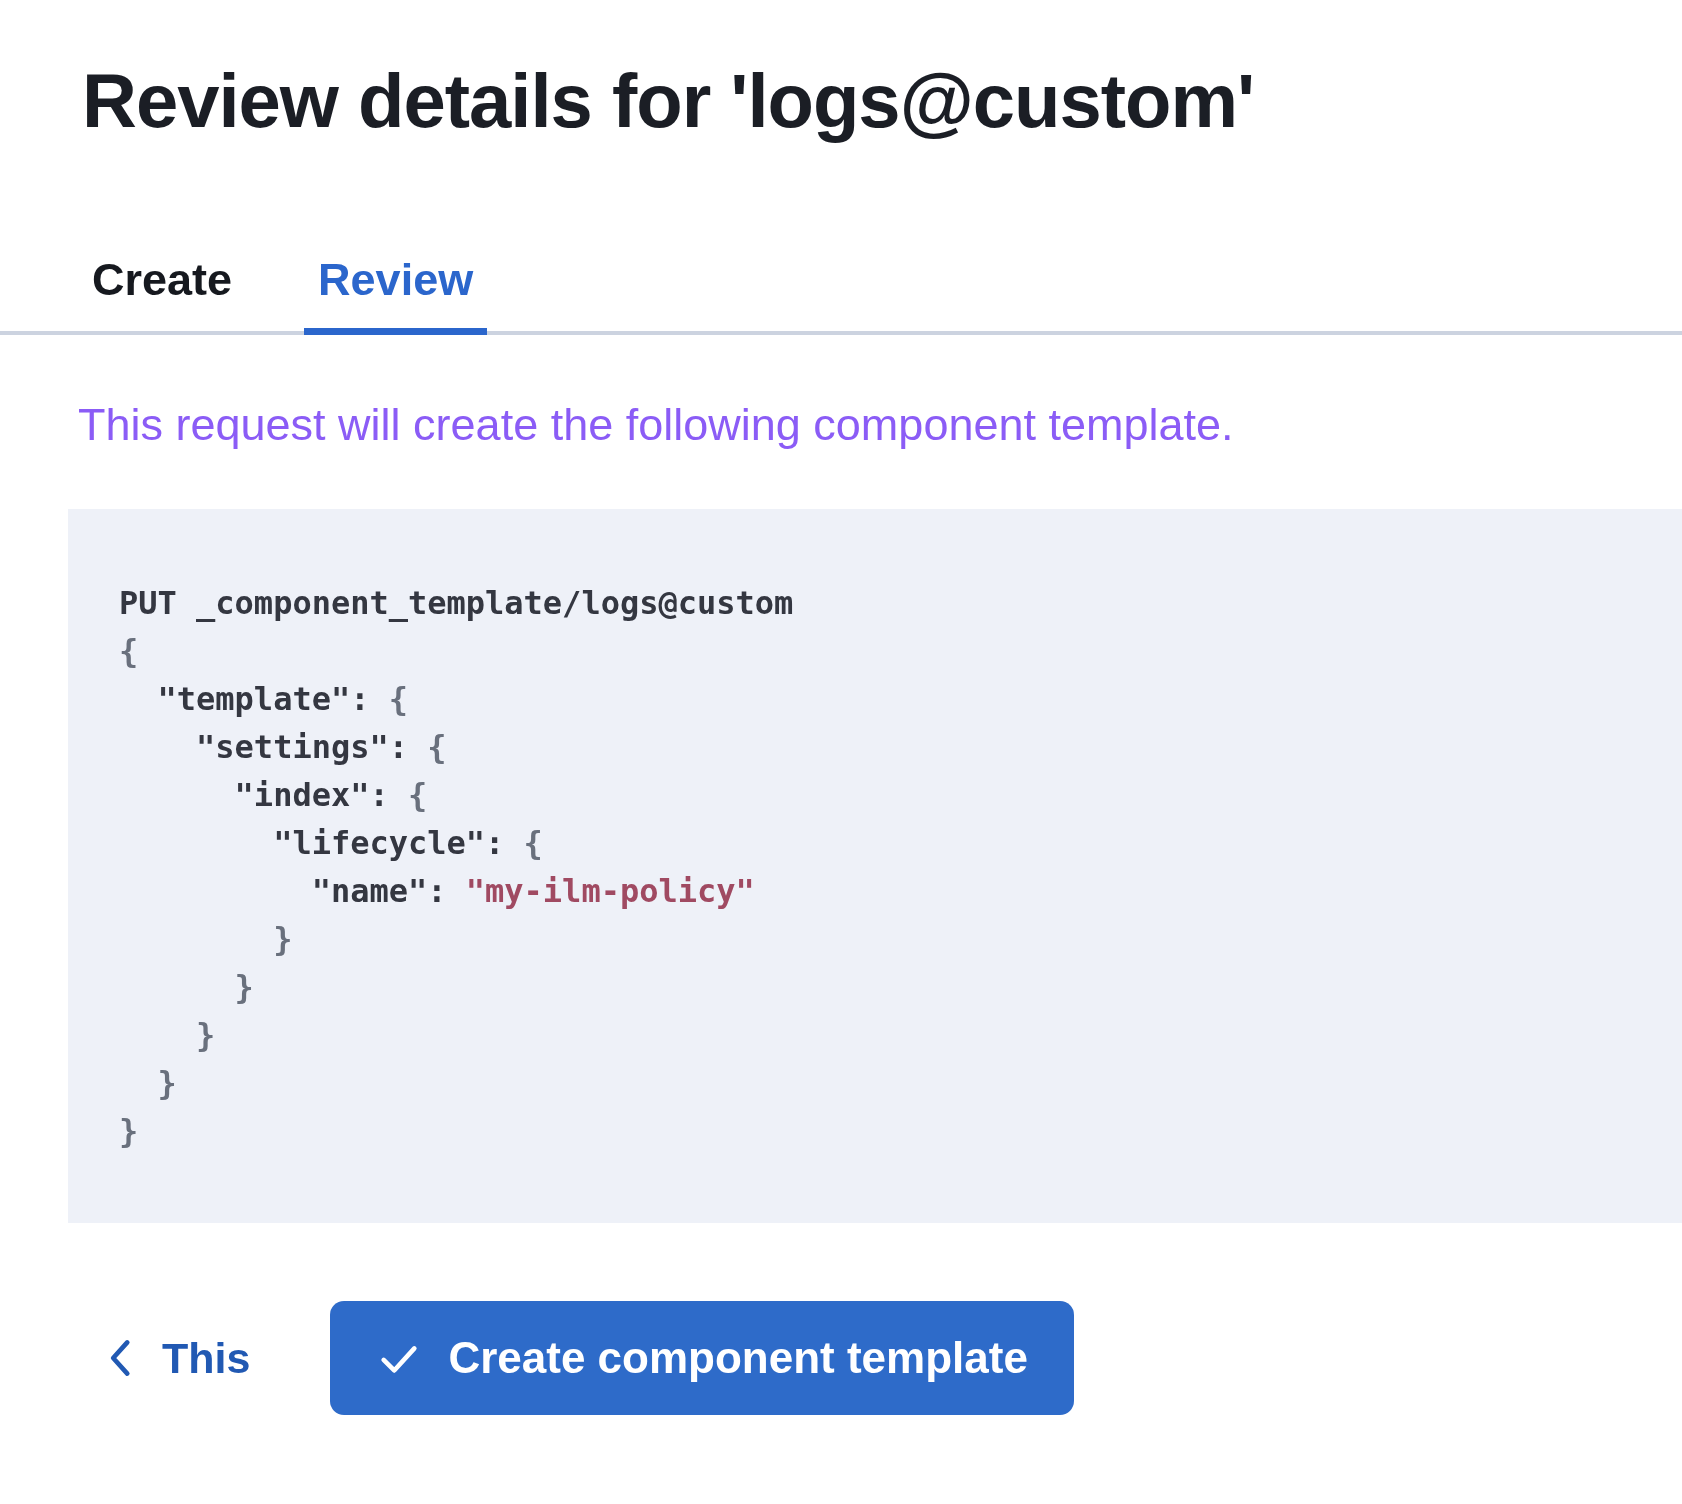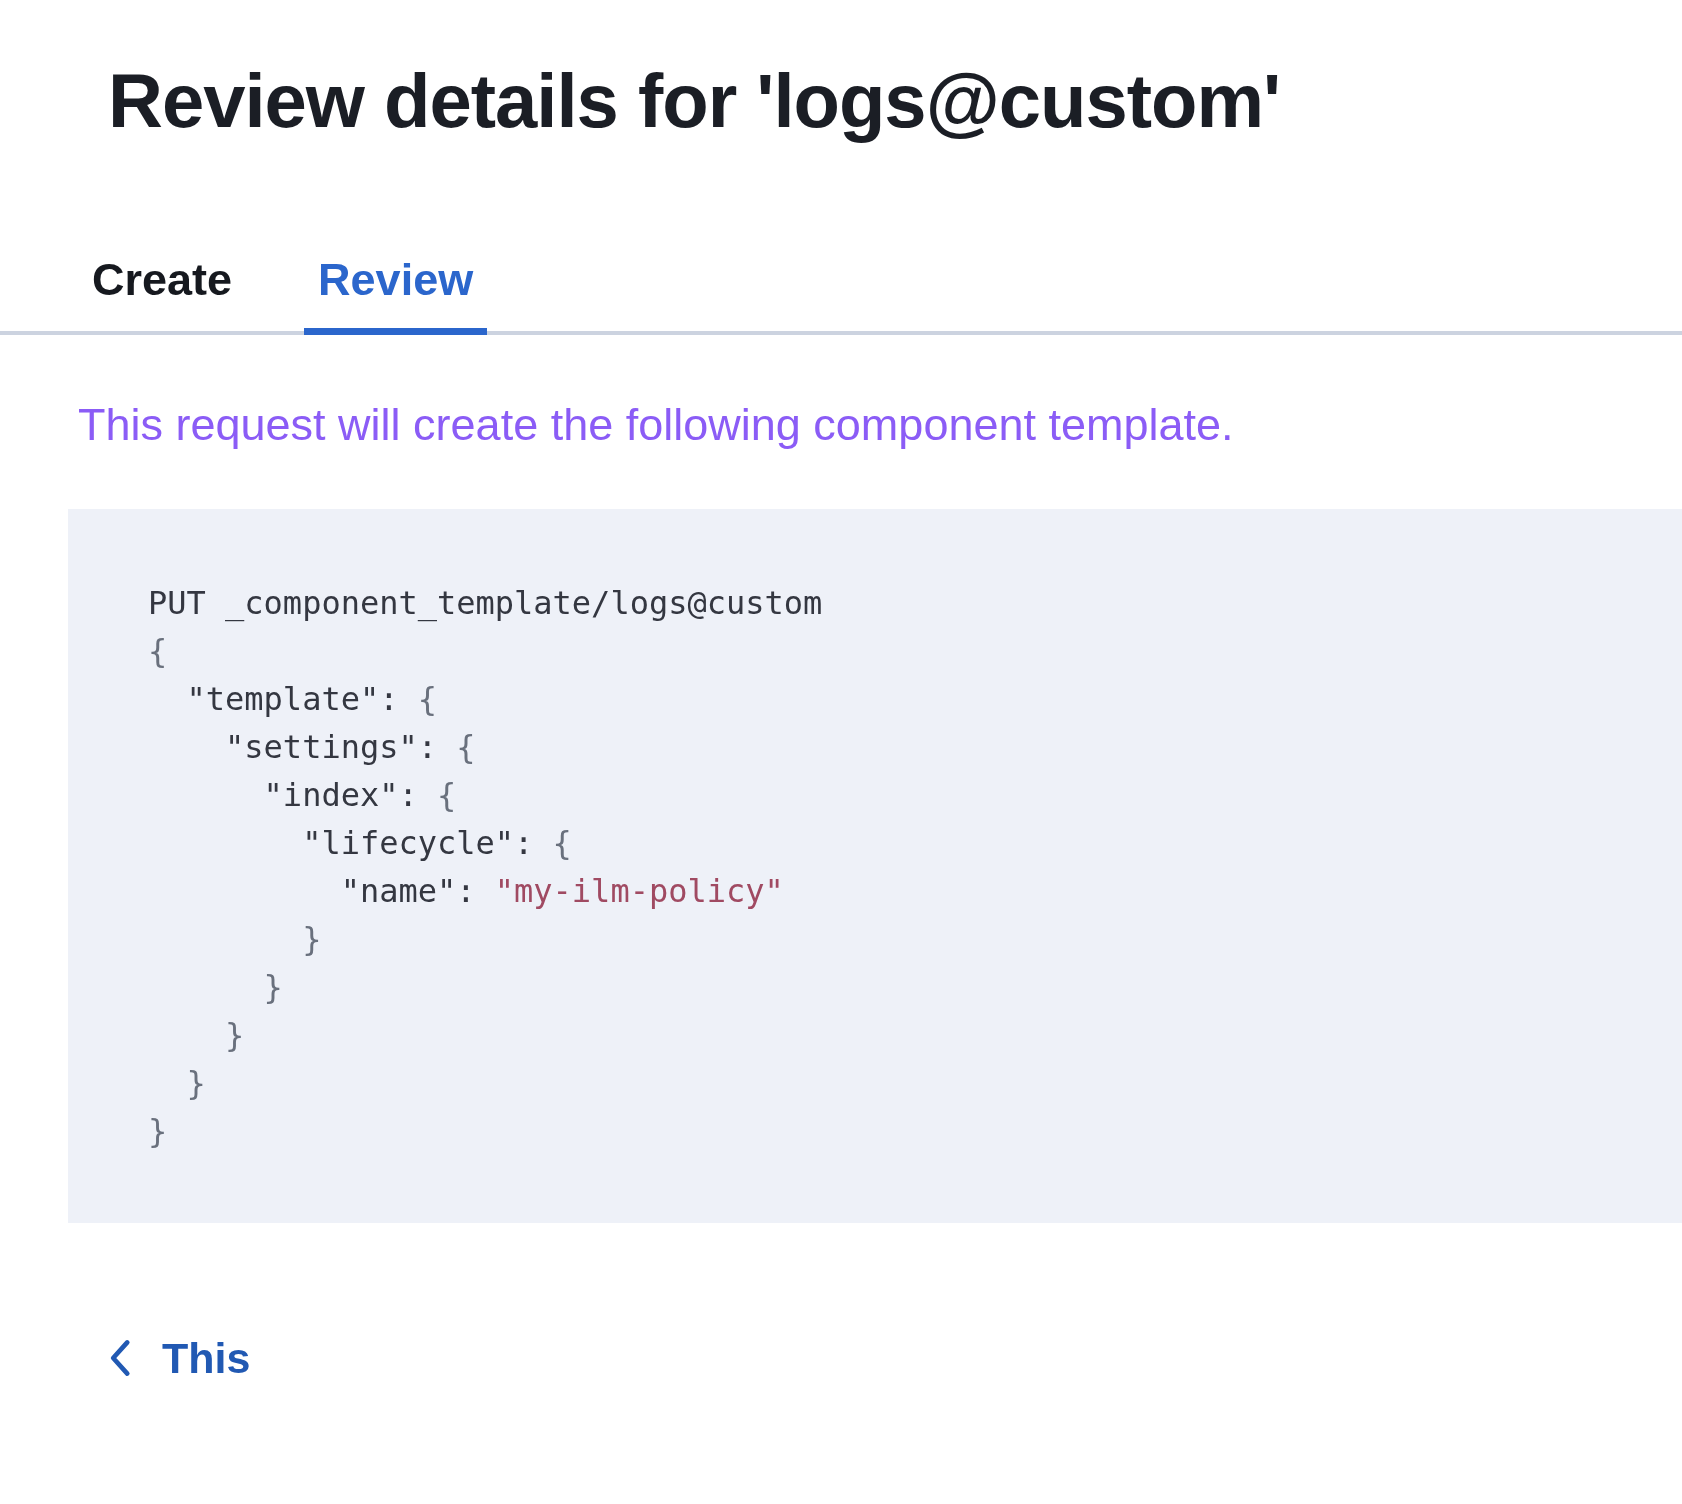--- a/index.html
+++ b/index.html
@@ -17,21 +17,21 @@
   html, body {
     margin: 0;
     padding: 0;
     background: #ffffff;
     width: 1682px;
     height: 1504px;
     font-family: "Liberation Sans", sans-serif;
     overflow: hidden;
   }
   .page-header {
-    padding: 56px 0 0 108px;
+    padding: 56px 0 0 82px;
   }
   h1.page-title {
     margin: 0;
     font-size: 76px;
     line-height: 90px;
     font-weight: 700;
     letter-spacing: -1px;
     color: var(--near-black);
   }
   .tabs-row {
@@ -61,22 +61,23 @@
   }
   .description {
     margin: 62px 0 5px 78px;
     font-size: 45px;
     line-height: 56px;
     color: #8b5cf6;
   }
   .code-block {
     margin: 56px 0 0 68px;
     background: var(--code-bg);
-    padding: 70px 60px 68px 80px;
+    padding: 70px 60px 68px 51px;
     min-height: 714px;
+    font-weight: bold;
   }
   .code-content {
     font-family: "DejaVu Sans Mono", "Liberation Mono", monospace;
     font-size: 32px;
     line-height: 48px;
     white-space: pre;
     color: var(--text);
   }
   .code-line { min-height: 48px; }
   .tok-plain  { color: var(--text); }
@@ -143,13 +144,21 @@
 <div class="footer">
   <button class="back-button">
     <span>
       <svg width="38" height="50" viewBox="0 0 24 32" fill="none">
         <polyline points="16,6 7,16 16,26" stroke="#2159b3" stroke-width="3" stroke-linecap="round" stroke-linejoin="round"></polyline>
       </svg>
     </span>
     <span>This</span>
   </button>
 
+  <button class="create-button">
+    <span>
+      <svg width="46" height="46" viewBox="0 0 24 24" fill="none">
+        <polyline points="4,13 9.5,18.5 20,7" stroke="#ffffff" stroke-width="2.4" stroke-linecap="round" stroke-linejoin="round"></polyline>
+      </svg>
+    </span>
+    <span>Create component template</span>
+  </button>
 </div>
 
 </body></html>

